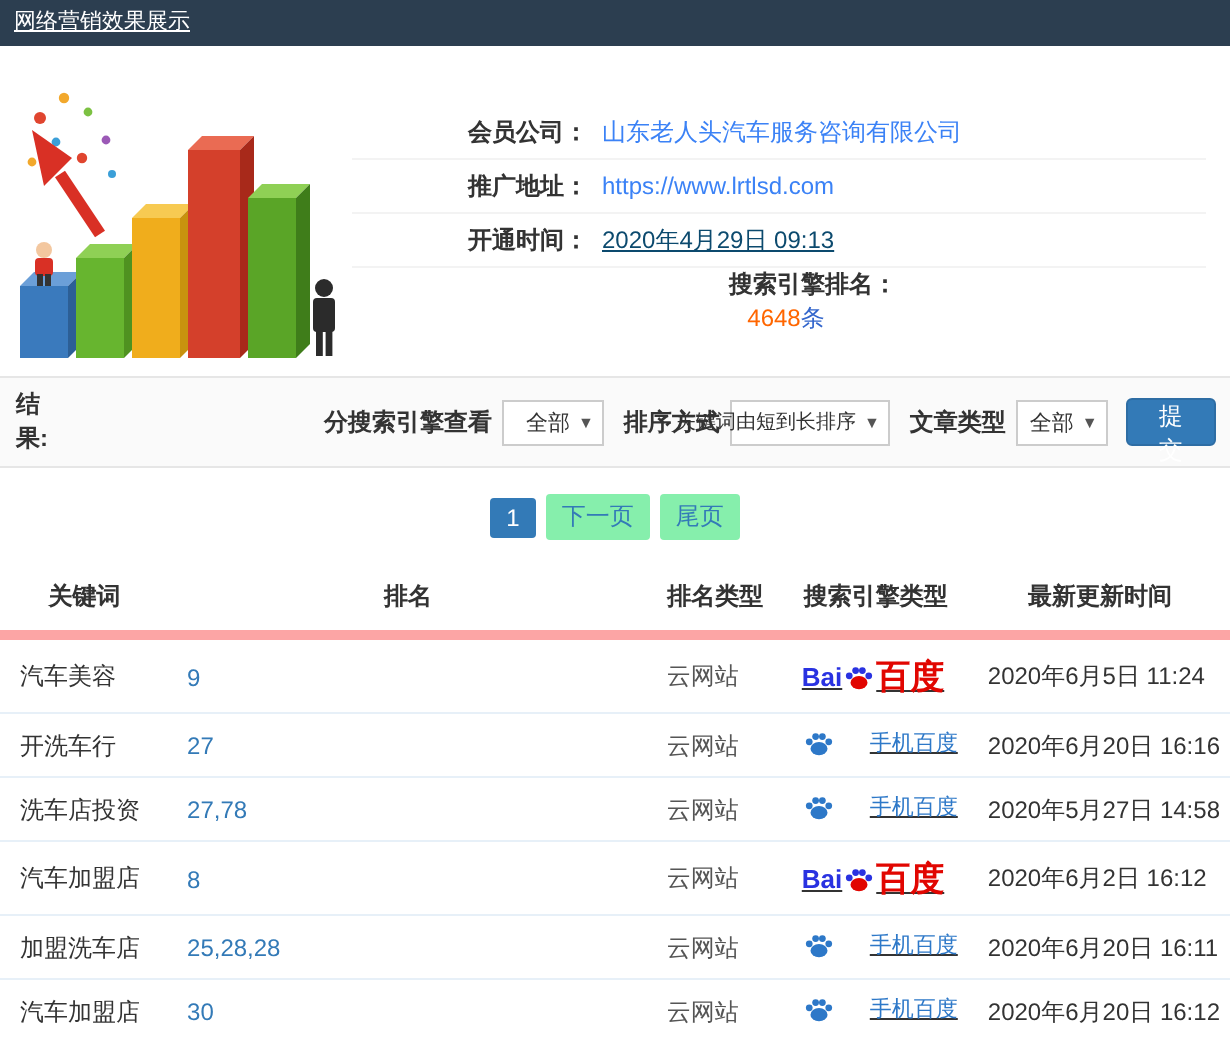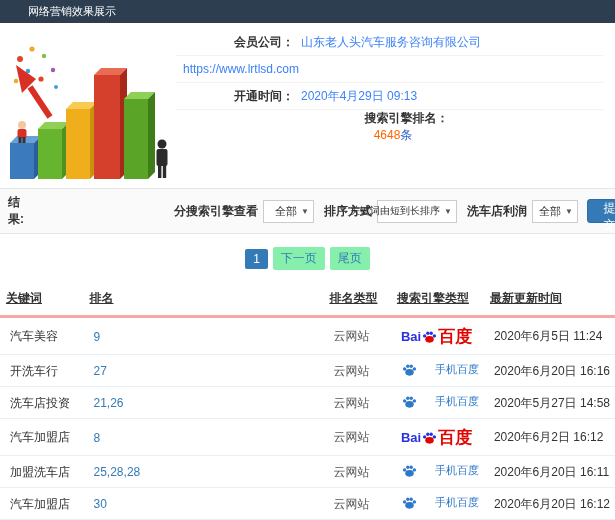--- a/index.html
+++ b/index.html
@@ -3,69 +3,69 @@
 <meta charset="utf-8">
 <style>
   * { box-sizing: border-box; margin: 0; padding: 0; }
   html,body { width: 615px; height: 520px; }
   body {
     font-family: "Liberation Sans", "DejaVu Sans", sans-serif;
     background: #fff; color: #333; overflow: hidden; font-size: 12px;
   }
   
   .header { height: 23px; background: #2c3e50; color: #fff; font-size: 11px;
-            line-height: 23px; padding: 0 28px; }
+            line-height: 23px; padding: 0 7px; text-decoration: underline; }
   
   .top { display: flex; padding: 6px 12px 4px 4px; }
   .illus { width: 172px; flex: none; }
-  .fields { flex: 1; margin-top: 0; }
+  .fields { flex: 1; margin-top: 24px; }
   .field { display: flex; align-items: center; height: 27px;
            border-bottom: 1px solid #f3f3f3; }
   .field:last-child { border-bottom: none; flex-direction: column; }
   .flabel { width: 118px; text-align: right; font-weight: bold; flex: none; }
   .fvalue { margin-left: 7px; }
   .link { color: #3b82f6; cursor: pointer; text-decoration: none; }
-  .plain { color: #3b82f6; }
+  .plain { color: #0c4a6e; text-decoration: underline; }
   .hl { color: #f60; }
   .hl-suffix { color: #36c; }
   
   .results { background: #fafafa; border-top: 1px solid #e6e6e6;
              border-bottom: 1px solid #e6e6e6; height: 46px;
              display: flex; align-items: center; padding: 0 8px; }
   .rlabel { font-weight: bold; }
   .fgroup { display: flex; align-items: center; margin-left: 138px; }
   .fgroup .lbl { font-weight: bold; margin: 0 5px 0 10px; white-space: nowrap; }
-  .fgroup .lbl.first { margin-left: 12px; }
+  .fgroup .lbl.first { margin-left: 0; }
   .sel { border: 1px solid #ccc; background: #fff; height: 23px;
          display: inline-flex; align-items: center; justify-content: flex-end;
          padding: 0 4px 0 6px; font-size: 11px; cursor: pointer; white-space: nowrap; }
   .sel .arrow { margin-left: 4px; font-size: 8px; color: #555; }
   .sel-engine { width: 56px; }
   .sel-sort   { width: 80px; font-size: 10px; }
   .sel-type   { width: 50px; }
   .submit { margin-left: 9px; background: #337ab7; color: #fff;
             border: 1px solid #2e6da4; border-radius: 3px; height: 24px;
             padding: 0 11px; font-size: 12px; cursor: pointer; }
   
   .pager { display: flex; justify-content: center; align-items: center;
            gap: 5px; padding: 13px 0 12px; }
   .page { font-size: 12px; padding: 3px 8px; border-radius: 2px; cursor: pointer; }
   .page.cur { background: #337ab7; color: #fff; }
   .page.ghost { background: #86efac; color: #337ab7; }
   
   table { width: 100%; border-collapse: collapse; font-size: 12px; }
-  th { text-align: left; font-weight: bold; padding: 8px 5px 8px 6px;
-       border-bottom: 3px solid #fca5a5; color: #333; white-space: nowrap; text-decoration: underline; }
+  th { text-align: center; font-weight: bold; padding: 8px 5px 8px 6px;
+       border-bottom: 5px solid #fca5a5; color: #333; white-space: nowrap; }
   td { padding: 7px 5px 6px 10px; border-bottom: 1px solid #e7f0f8; white-space: nowrap; }
   th:nth-child(1){ width: 84px; }  th:nth-child(2){ width: 250px; }
   th:nth-child(3){ width: 68px; }  th:nth-child(4){ width: 88px; }
   .td-rank span { color: #337ab7; cursor: pointer; }
   .td-type { color: #555; }
   
-  .engine-wrap { display: inline-flex; align-items: flex-end; }
+  .engine-wrap { display: inline-flex; align-items: flex-end; text-decoration: underline; }
   .variant { display: none; align-items: center; }
   .engine-baidu .variant-baidu { display: inline-flex; }
   .engine-mobile .variant-mobile { display: inline-flex; }
   .bai { color: #2932e1; font-weight: bold; font-size: 13px; }
   .du  { color: #e10601; font-weight: bold; font-size: 17px; }
   .paw { width: 15px; height: 15px; margin: 0 1px; flex: none; }
   .mobile-text { color: #2d78c8; font-size: 11px; margin-left: 17px; }
 </style>
 </head>
 <body>
@@ -113,20 +113,21 @@
         <rect x="158.8" y="136" width="3.4" height="13"></rect>
       </g>
     </svg>
   </div>
   <div class="fields">
     <div class="field">
       <span class="flabel">会员公司：</span>
       <span class="fvalue link">山东老人头汽车服务咨询有限公司</span>
     </div>
     <div class="field">
+      <span class="flabel">推广地址：</span>
       <span class="fvalue link">https://www.lrtlsd.com</span>
     </div>
     <div class="field">
       <span class="flabel">开通时间：</span>
       <span class="fvalue plain">2020年4月29日 09:13</span>
     </div>
     <div class="field">
       <span class="flabel">搜索引擎排名：</span>
       <span class="fvalue"><span class="hl">4648</span><span class="hl-suffix">条</span></span>
     </div>
@@ -139,21 +140,21 @@
     <span class="lbl first">分搜索引擎查看</span>
     <span class="sel sel-engine">
       <span>全部</span>
       <span class="arrow">▼</span>
     </span>
     <span class="lbl">排序方式</span>
     <span class="sel sel-sort">
       <span>关键词由短到长排序</span>
       <span class="arrow">▼</span>
     </span>
-    <span class="lbl">洗车店利润</span>
+    <span class="lbl">文章类型</span>
     <span class="sel sel-type">
       <span>全部</span>
       <span class="arrow">▼</span>
     </span>
     <button class="submit">提交</button>
   </div>
 </div>
 
 <div class="pager">
   <span class="page cur">1</span>
@@ -213,21 +214,21 @@
               </svg>
               <span class="mobile-text">手机百度</span>
             </span>
         </span>
       </td>
       <td>2020年6月20日 16:16</td>
     </tr>
 
     <tr>
       <td>洗车店投资</td>
-      <td class="td-rank"><span>21,26</span></td>
+      <td class="td-rank"><span>27,78</span></td>
       <td class="td-type">云网站</td>
       <td>
         <span class="engine-wrap engine-mobile">
 
           <span class="variant variant-mobile">
               <svg class="paw" viewBox="0 0 24 24">
                 <ellipse cx="12" cy="16.5" rx="6.8" ry="5.3" fill="#2d78c8"></ellipse>
                 <circle cx="4.2" cy="11" r="2.7" fill="#2d78c8"></circle>
                 <circle cx="9.3" cy="6.8" r="2.7" fill="#2d78c8"></circle>
                 <circle cx="14.7" cy="6.8" r="2.7" fill="#2d78c8"></circle>

